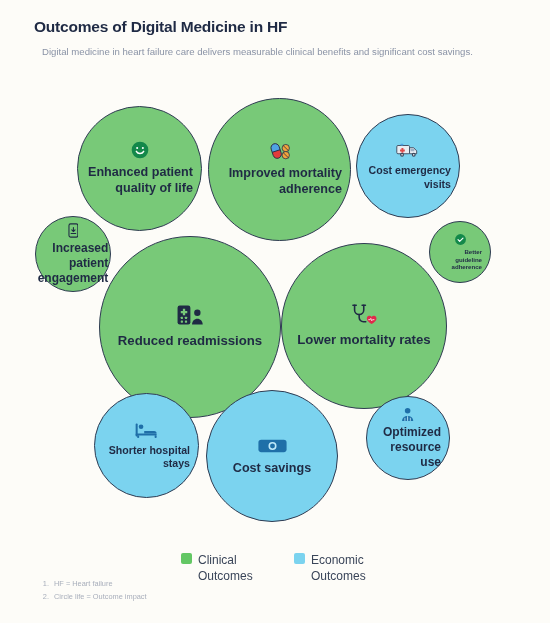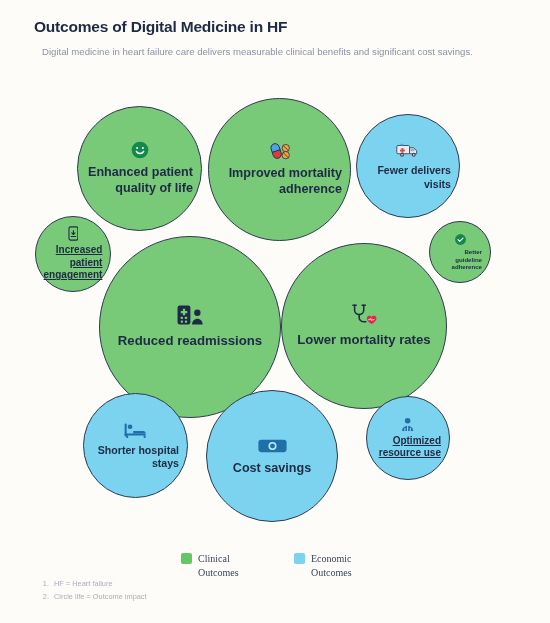--- a/index.html
+++ b/index.html
@@ -72,21 +72,21 @@
     display: block;
     font-weight: bold;
     padding: 0 6px;
   }
 
   
   .sz-xl .lbl { font-size: 13.2px; }
   .sz-xl .ico { margin-bottom: 7px; }
   .sz-lg .lbl { font-size: 12.6px; }
   .sz-md .lbl { font-size: 10.6px; }
-  .sz-sm .lbl { font-size: 10px; text-decoration: underline; }
+  .sz-sm .lbl { font-size: 12px; }
   .sz-sm .ico { margin-bottom: 3px; }
   .sz-xs .lbl { font-size: 6.1px; }
   .sz-xs .ico { margin-bottom: 2px; }
 
   
   .legend {
     position: absolute;
     left: 0;
     top: 552px;
     width: 550px;
@@ -100,25 +100,24 @@
     gap: 6px;
   }
   .legend-swatch {
     width: 11px;
     height: 11px;
     border-radius: 2px;
     margin-top: 1px;
     flex: 0 0 auto;
   }
   .legend-label {
-    font-size: 10px;
+    font-size: 12px;
     color: #3A4559;
     line-height: 1.35;
     max-width: 58px;
-    font-family: Liberation Serif, serif;
   }
 
   
   .footnotes {
     position: absolute;
     left: 40px;
     top: 578px;
     font-size: 7.4px;
     color: #A8AEBB;
     line-height: 1.72;
@@ -167,21 +166,21 @@
       <rect x="2" y="6" width="17" height="11" rx="1.6" fill="#E9EDF2" stroke="#3A4559" stroke-width="1.2"></rect>
       <path d="M19 9h5.5l4 4.2V17H19z" fill="#E9EDF2" stroke="#3A4559" stroke-width="1.2"></path>
       <rect x="20.4" y="10.4" width="5" height="3.4" rx="0.6" fill="#9FB0C4"></rect>
       <path d="M8.2 9.4h2.6v1.9h1.9v2.6h-1.9v1.9H8.2v-1.9H6.3v-2.6h1.9z" fill="#E04B4B"></path>
       <circle cx="9" cy="18.4" r="2.6" fill="#3A4559"></circle>
       <circle cx="9" cy="18.4" r="1.1" fill="#E9EDF2"></circle>
       <circle cx="24.6" cy="18.4" r="2.6" fill="#3A4559"></circle>
       <circle cx="24.6" cy="18.4" r="1.1" fill="#E9EDF2"></circle>
       <rect x="6.8" y="3.6" width="4" height="2.4" rx="1" fill="#4FA3E3"></rect>
     </svg></span>
-      <span class="lbl">Fewer delivers visits</span>
+      <span class="lbl">Cost emergency visits</span>
     </div>
     <div class="bubble green sz-sm" style="width: 76px; height: 76px; left: 35px; top: 128px;">
       <span class="ico"><svg width="10.799999999999999" height="15" viewBox="0 0 17 24">
       <rect x="1.4" y="1.4" width="14.2" height="21.2" rx="2.6" fill="none" stroke="#1F2A44" stroke-width="1.7"></rect>
       <path d="M8.5 7.2v6.4m0 0 2.6-2.6m-2.6 2.6-2.6-2.6" stroke="#1F2A44" stroke-width="1.7" fill="none" stroke-linecap="round" stroke-linejoin="round"></path>
       <line x1="4.8" y1="16.8" x2="12.2" y2="16.8" stroke="#1F2A44" stroke-width="1.7" stroke-linecap="round"></line>
     </svg></span>
       <span class="lbl">Increased patient engagement</span>
     </div>
     <div class="bubble green sz-xs" style="width: 62px; height: 62px; left: 429px; top: 133px;">
@@ -208,21 +207,21 @@
       <span class="ico"><svg width="27.5" height="22" viewBox="0 0 30 24">
       <path d="M5 2.5v5.1a5 5 0 0 0 10 0V2.5" fill="none" stroke="#1F2A44" stroke-width="1.7" stroke-linecap="round"></path>
       <line x1="3.2" y1="2.5" x2="6.8" y2="2.5" stroke="#1F2A44" stroke-width="1.7" stroke-linecap="round"></line>
       <line x1="13.2" y1="2.5" x2="16.8" y2="2.5" stroke="#1F2A44" stroke-width="1.7" stroke-linecap="round"></line>
       <path d="M10 12.7v3.1a4.6 4.6 0 0 0 4.6 4.6h2.6" fill="none" stroke="#1F2A44" stroke-width="1.7" stroke-linecap="round"></path>
       <path d="M23.6 23c-3.3-2.2-5.3-4-5.3-6.2a2.8 2.8 0 0 1 5.3-1.4 2.8 2.8 0 0 1 5.3 1.4c0 2.2-2 4-5.3 6.2z" fill="#E0294B"></path>
       <path d="M20.4 18.2h1.5l.8-1.4 1 2.6.9-1.2h1.6" stroke="#fff" stroke-width="0.85" fill="none" stroke-linecap="round" stroke-linejoin="round"></path>
     </svg></span>
       <span class="lbl">Lower mortality rates</span>
     </div>
-    <div class="bubble blue sz-md" style="width: 105px; height: 105px; left: 83px; top: 305px;">
+    <div class="bubble blue sz-md" style="width: 105px; height: 105px; left: 94px; top: 305px;">
       <span class="ico"><svg width="24.3" height="18" viewBox="0 0 32 24">
       <circle cx="9.2" cy="7.6" r="3.1" fill="#1F6FA8"></circle>
       <path d="M13.4 13.4h13.2a3.4 3.4 0 0 1 3.4 3.4H13.4z" fill="#1F6FA8"></path>
       <rect x="2" y="3.4" width="2.7" height="17.2" rx="1.1" fill="#1F6FA8"></rect>
       <rect x="2" y="16.6" width="28" height="2.8" rx="1.2" fill="#1F6FA8"></rect>
       <rect x="27.3" y="19" width="2.7" height="3.6" rx="1.1" fill="#1F6FA8"></rect>
       <rect x="4" y="19" width="2.7" height="3.6" rx="1.1" fill="#1F6FA8"></rect>
     </svg></span>
       <span class="lbl">Shorter hospital stays</span>
     </div>

